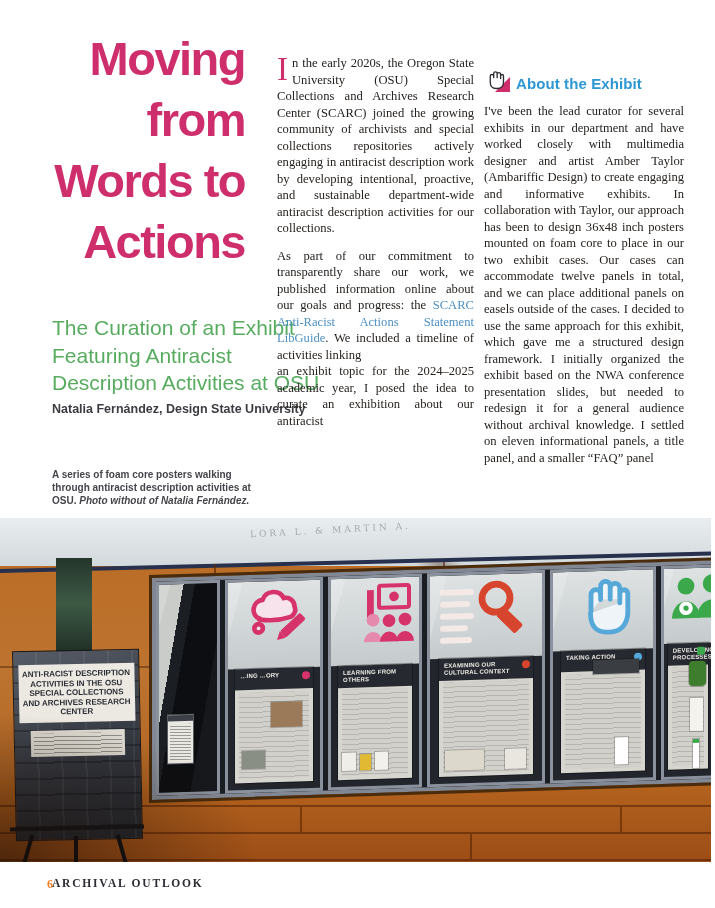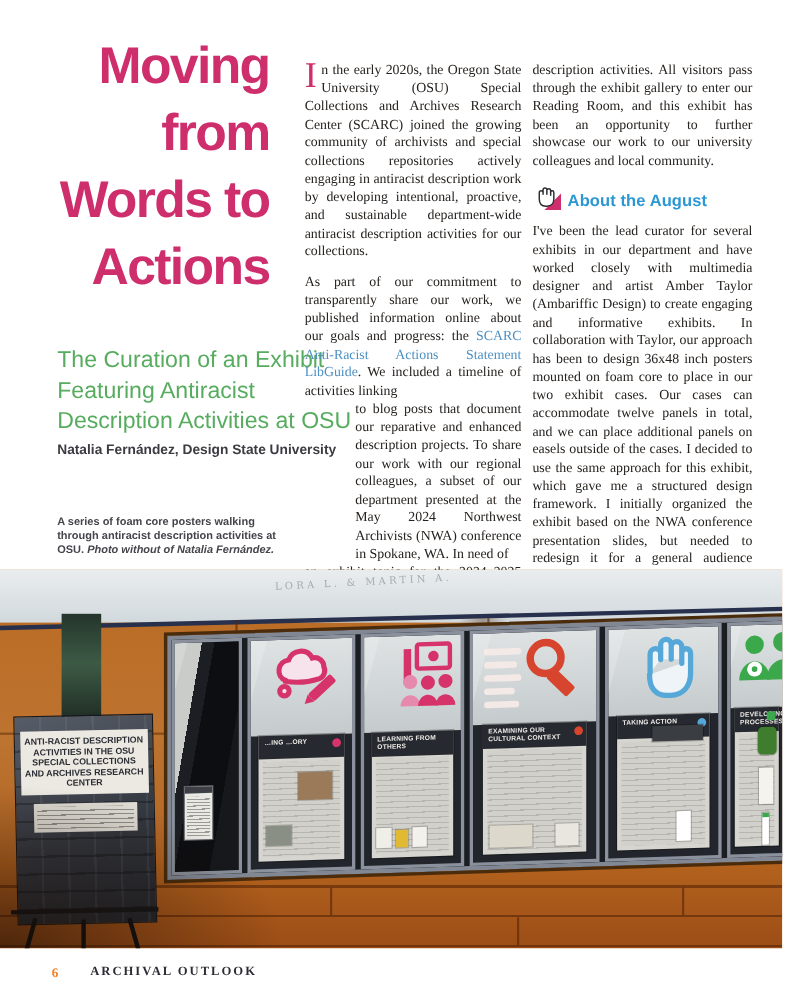--- a/index.html
+++ b/index.html
@@ -96,21 +96,21 @@
     background:repeating-linear-gradient(180deg,transparent 0 3px,#8f8d88 3px 4px);}
   .leg{position:absolute;width:4px;background:#101114;}
   .leg-l{left:24px;top:316px;height:46px;transform:rotate(16deg);}
   .leg-c{left:74px;top:318px;height:40px;}
   .leg-r{left:122px;top:316px;height:46px;transform:rotate(-16deg);}
   .easel-bar{position:absolute;left:10px;top:308px;width:134px;height:4px;background:#15161a;transform:rotate(-1.2deg);}
   
   .footer{position:absolute;left:0;top:874px;width:715px;height:30px;background:#fff;
     font-family:"Liberation Serif",serif;font-weight:bold;font-size:12px;}
   .pageno{position:absolute;left:47px;top:3px;color:#f58025;}
-  .pubname{position:absolute;left:82px;top:3px;color:#2d2c34;letter-spacing:1.8px;font-size:11.5px;}
+  .pubname{position:absolute;left:52px;top:3px;color:#2d2c34;letter-spacing:1.8px;font-size:11.5px;}
   .issue{position:absolute;right:57px;top:3px;color:#7f1d1d;margin-top:35px;}
 </style>
 </head>
 <body>
 
 <div class="page">
 
   <div class="headline">Moving
 from
 Words to
@@ -118,35 +118,33 @@
   <div class="subtitle">The Curation of an Exhibit
 Featuring Antiracist
 Description Activities at OSU</div>
   <div class="author">Natalia Fernández, Design State University</div>
   <div class="caption"><span>A series of foam core posters walking through antiracist description activities at OSU. </span><span class="cred">Photo without of Natalia Fernández.</span></div>
 
   <div class="col col2">
     <p><span class="dropcap">I</span><span>n the early 2020s, the Oregon State University (OSU) Special Collections and Archives Research Center (SCARC) joined the growing community of archivists and special collections repositories actively engaging in antiracist description work by developing intentional, proactive, and sustainable department-wide antiracist description activities for our collections.</span></p>
     <p>
       <span>As part of our commitment to transparently share our work, we published information online about our goals and progress: the </span><a class="libguide-link">SCARC Anti-Racist Actions Statement LibGuide</a><span>. We included a timeline of activities linking</span>
-      <span class="indent-block">to blog posts that document our reparative and enhanced description projects. To share our work with our regional colleagues, a subset of our department presented at the May 2024 Northwest Archivists (NWA) conference in Spokane, WA. In need of</span>
       <span class="full-block">an exhibit topic for the 2024–2025 academic year, I posed the idea to curate an exhibition about our antiracist</span>
     </p>
   </div>
 
   <div class="col col3">
-    <p>description activities. All visitors pass through the exhibit gallery to enter our Reading Room, and this exhibit has been an opportunity to further showcase our work to our university colleagues and local community.</p>
     <div class="section-head">
       <span class="fist-wrap">
         <span class="fist-wedge"></span>
         <svg width="24" height="23" viewBox="0 0 24 24">
           <path d="M6,13 v-5.5 a1.8,1.8 0 0,1 3.6,0 v1.5 M9.6,9 V4.8 a1.8,1.8 0 0,1 3.6,0 V9 M13.2,9 V5.6 a1.8,1.8 0 0,1 3.6,0 v3.6 M16.8,10 V7.2 a1.5,1.5 0 0,1 3,0 V13.5 c0,4.2 -2.6,6.8 -6.6,6.8 h-1 c-4,0 -6.2,-2.4 -6.2,-6.8" fill="#ffffff" stroke="#2c2c33" stroke-width="1.4" stroke-linecap="round" stroke-linejoin="round"></path>
         </svg>
       </span>
-      <span class="txt">About the August</span>
+      <span class="txt">About the Exhibit</span>
     </div>
     <p>I've been the lead curator for several exhibits in our department and have worked closely with multimedia designer and artist Amber Taylor (Ambariffic Design) to create engaging and informative exhibits. In collaboration with Taylor, our approach has been to design 36x48 inch posters mounted on foam core to place in our two exhibit cases. Our cases can accommodate twelve panels in total, and we can place additional panels on easels outside of the cases. I decided to use the same approach for this exhibit, which gave me a structured design framework. I initially organized the exhibit based on the NWA conference presentation slides, but needed to redesign it for a general audience without archival knowledge. I settled on eleven informational panels, a title panel, and a smaller “FAQ” panel</p>
   </div>
 
   <div class="photo">
     <div class="sky">
       <span class="engraving">LORA L. &amp; MARTIN A.</span>
     </div>
     <div class="beam"></div>
     <div class="seam-v1"></div>

